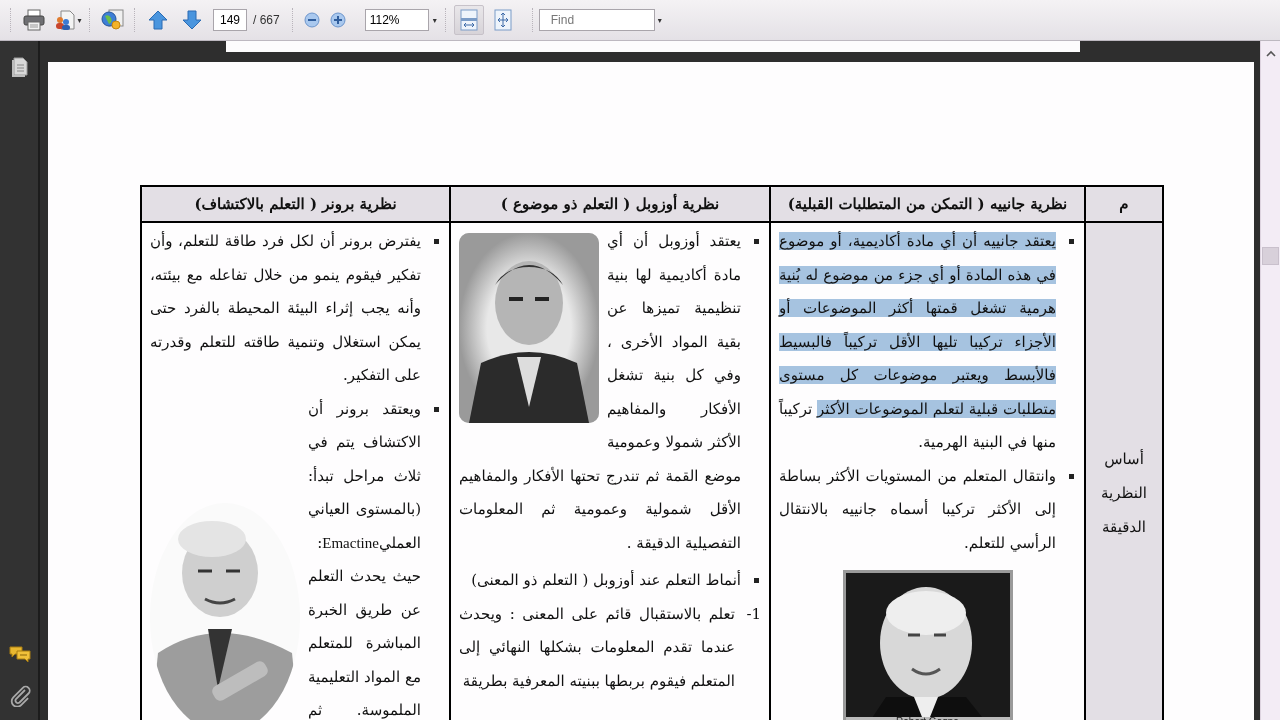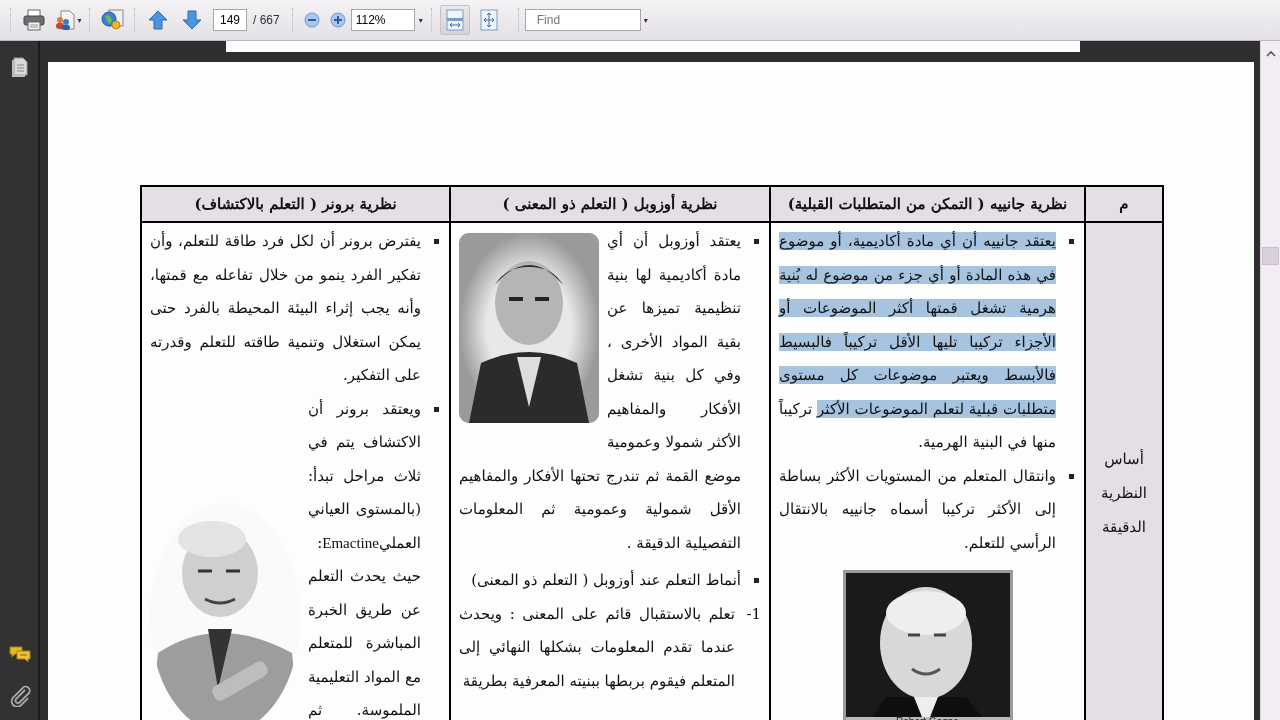--- a/index.html
+++ b/index.html
@@ -11,21 +11,21 @@
     background: linear-gradient(#f4f2f4, #e4e1e6); border-bottom: 1px solid #bdb8c0;
     display: flex; align-items: center; padding-left: 6px; }
   .tb-grip { width: 3px; height: 24px; border-left: 1px dotted #b9b4bb; margin: 0 4px; }
   .tb-btn { height: 30px; min-width: 30px; display: flex; align-items: center; justify-content: center; margin: 0 2px; }
   .tb-btn svg { display: block; }
   .tb-dd { font-size: 8px; color: #333; margin-left: 1px; }
   .page-box { width: 34px; height: 22px; border: 1px solid #a9a5ab; background: #fff; font-size: 12px;
     font-family: "Liberation Sans", sans-serif; display: flex; align-items: center; justify-content: center; margin-left: 4px; }
   .page-total { font-size: 12px; font-family: "Liberation Sans", sans-serif; color: #333; margin: 0 8px 0 6px; }
   .zoom-box { width: 64px; height: 22px; border: 1px solid #a9a5ab; background: #fff; font-size: 12px;
-    font-family: "Liberation Sans", sans-serif; display: flex; align-items: center; padding-left: 4px; margin-left: 0; }
+    font-family: "Liberation Sans", sans-serif; display: flex; align-items: center; padding-left: 4px; margin-left: 14px; }
   .find-box { width: 116px; height: 22px; border: 1px solid #a9a5ab; background: #fff; font-size: 12px;
     font-family: "Liberation Sans", sans-serif; color: #777; display: flex; align-items: center; padding-left: 11px; }
   .active-tool { background: linear-gradient(#e9e7ea, #d7d3d8); border: 1px solid #c7c2c9; border-radius: 2px; }
 
   
   #leftnav { position: absolute; left: 0; top: 41px; width: 40px; height: 679px; background: #323232; border-right: 2px solid #1c1c1c; }
   .nav-icon { position: absolute; left: 9px; width: 22px; height: 22px; }
 
   
   #docarea { position: absolute; left: 42px; top: 41px; width: 1218px; height: 679px; background: #2e2e2e; overflow: hidden; }
@@ -159,21 +159,21 @@
   </div>
 
   <div id="docarea">
     <div id="prev-page"></div>
     <div id="page">
       <table id="theory-table">
         <thead>
           <tr>
             <th>م</th>
             <th>نظرية جانييه ( التمكن من المتطلبات القبلية)</th>
-            <th>نظرية أوزوبل ( التعلم ذو المعنى )</th>
+            <th>نظرية أوزوبل ( التعلم ذو موضوع )</th>
             <th>نظرية برونر ( التعلم بالاكتشاف)</th>
           </tr>
         </thead>
         <tbody>
           <tr>
             <td class="col-m">
               <span style="display:inline-block;width:60px;">أساس النظرية الدقيقة</span>
             </td>
 
             <td class="col-gagne">
@@ -222,21 +222,21 @@
                 <span>أنماط التعلم عند أوزوبل ( التعلم ذو المعنى)</span>
               </div>
               <div style="position:relative;padding-right:26px;">
                 <span style="position:absolute;right:0;" class="bold">1-</span>
                 <span class="bold">تعلم بالاستقبال قائم على المعنى</span><span> : ويحدث عندما تقدم المعلومات بشكلها النهائي إلى المتعلم فيقوم بربطها ببنيته المعرفية بطريقة</span>
               </div>
             </td>
 
             <td class="col-bruner">
               <div class="bullet">
-                <span>يفترض برونر أن لكل فرد طاقة للتعلم، وأن تفكير الفرد ينمو من خلال تفاعله مع قمتها، وأنه يجب إثراء البيئة المحيطة بالفرد حتى يمكن استغلال وتنمية طاقته للتعلم وقدرته على التفكير.</span>
+                <span>يفترض برونر أن لكل فرد طاقة للتعلم، وأن تفكير فيقوم ينمو من خلال تفاعله مع بيئته، وأنه يجب إثراء البيئة المحيطة بالفرد حتى يمكن استغلال وتنمية طاقته للتعلم وقدرته على التفكير.</span>
               </div>
               <div class="bullet">
                 <div class="photo" style="width:150px;height:230px;margin-top:110px;border-radius:50%;">
                   <svg width="150" height="230" viewBox="0 0 150 230">
                     <rect width="150" height="230" fill="#fafafa"></rect>
                     <ellipse cx="70" cy="70" rx="38" ry="44" fill="#cfcfcf"></ellipse>
                     <ellipse cx="62" cy="36" rx="34" ry="18" fill="#e4e4e4"></ellipse>
                     <path d="M48 68h14M76 68h14" stroke="#333" stroke-width="3"></path>
                     <path d="M55 96q15 8 30 0" stroke="#444" stroke-width="3" fill="none"></path>
                     <path d="M0 230l8-80q60-40 134 0l8 80z" fill="#9d9d9d"></path>

